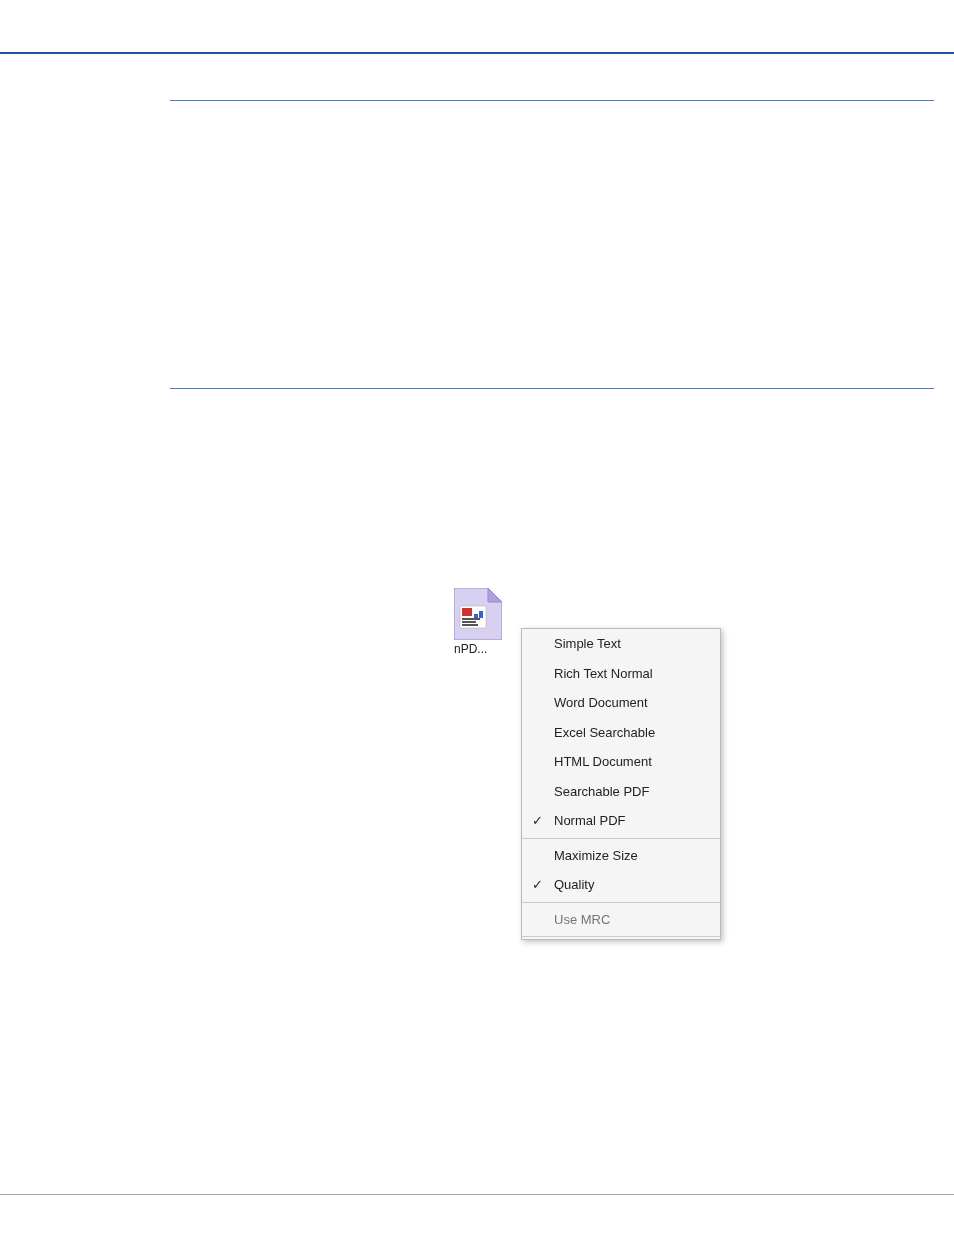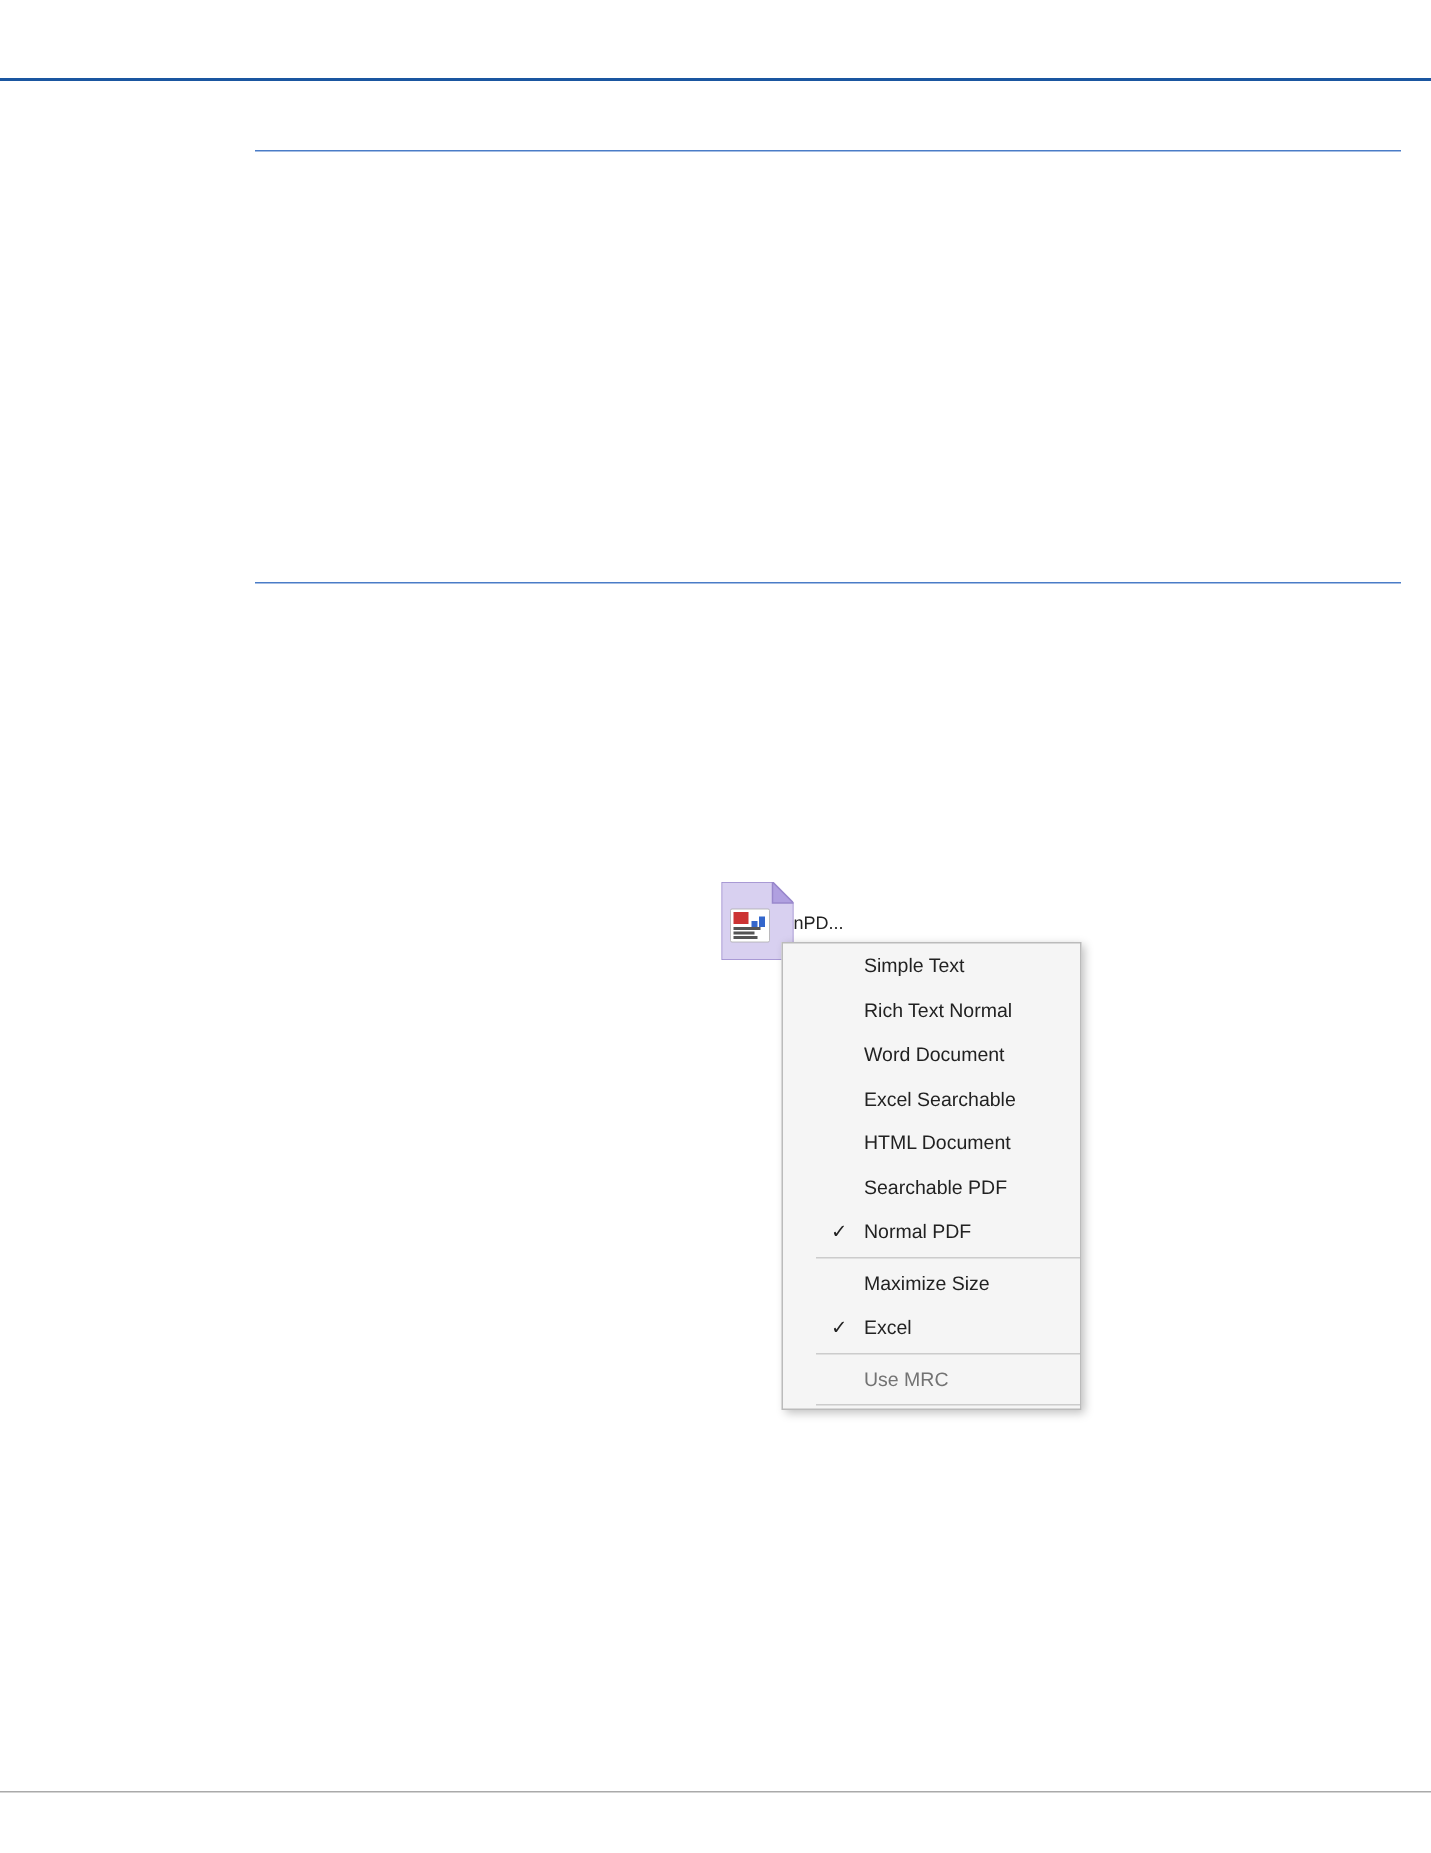--- a/index.html
+++ b/index.html
@@ -52,24 +52,24 @@
       left: 0;
       right: 0;
       height: 1px;
       background: #aaa;
     }
 
     
     .file-icon-area {
       position: absolute;
       top: 588px;
-      left: 481px;
+      left: 454px;
       display: flex;
-      flex-direction: row;
-      align-items: center;
+      flex-direction: column;
+      align-items: flex-start;
     }
 
     .file-icon {
       width: 48px;
       height: 52px;
       position: relative;
     }
 
     .file-icon-label {
       font-size: 12px;
@@ -81,21 +81,20 @@
     
     .context-menu {
       position: absolute;
       top: 628px;
       left: 521px;
       width: 200px;
       background: #f5f5f5;
       border: 1px solid #bbb;
       box-shadow: 2px 2px 6px rgba(0,0,0,0.25);
       z-index: 10;
-      padding-left: 22px;
     }
 
     .menu-item {
       padding: 5px 16px 5px 32px;
       cursor: pointer;
       display: flex;
       align-items: center;
       position: relative;
       color: #222;
       font-size: 13px;
@@ -173,20 +172,20 @@
     <div class="menu-item">
       <span class="checkmark">✓</span>
       <span>Normal PDF</span>
     </div>
     <hr class="menu-divider">
     <div class="menu-item">
       <span>Maximize Size</span>
     </div>
     <div class="menu-item">
       <span class="checkmark">✓</span>
-      <span>Excel</span>
+      <span>Quality</span>
     </div>
     <hr class="menu-divider">
     <div class="menu-item disabled">
       <span>Use MRC</span>
     </div>
     <hr class="menu-divider">
   </div>
 
 </body></html>

